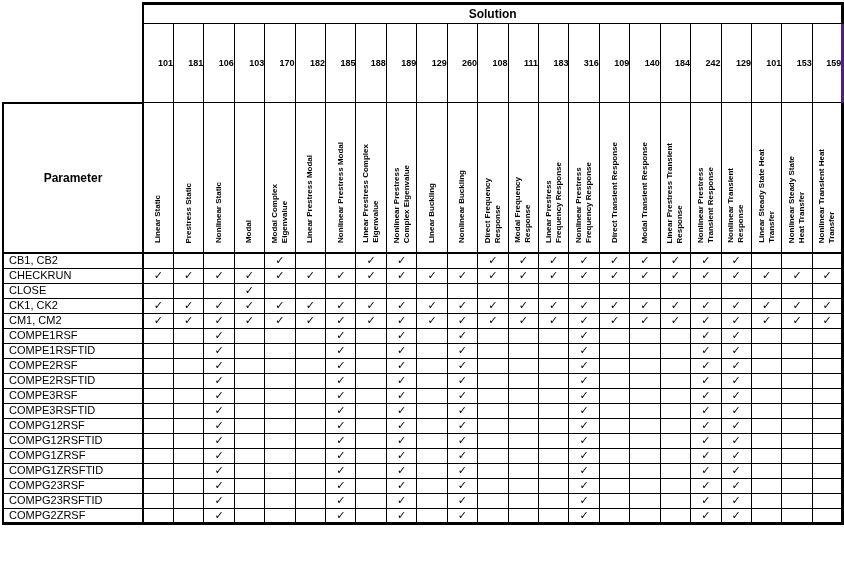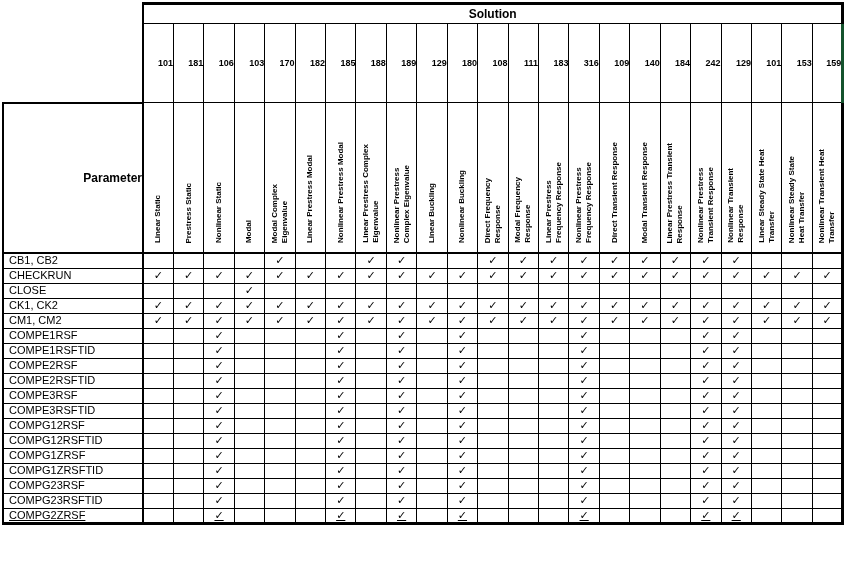--- a/index.html
+++ b/index.html
@@ -44,31 +44,31 @@
   tr.numbers-row th {
     border: 1px solid #000;
     height: 78px;
     font-size: 9px;
     font-weight: bold;
     text-align: right;
     vertical-align: middle;
     padding: 0;
   }
   tr.numbers-row th:first-child { border-left: 2px solid #000; }
-  tr.numbers-row th:last-child  { border-right: 3px solid #14532d; }
+  tr.numbers-row th:last-child  { border-right: 3px solid #4c1d95; }
 
   th.param-header {
     border: 1px solid #000;
     border-top: 2px solid #000;
     border-left: 2px solid #000;
     border-right: 2px solid #000;
     border-bottom: 2px solid #000;
     font-size: 12px;
     font-weight: bold;
-    text-align: right;
+    text-align: center;
     vertical-align: middle;
     padding: 0;
   }
   th.sol-label {
     border: 1px solid #000;
     border-bottom: 2px solid #000;
     height: 144px;
     vertical-align: bottom;
     text-align: center;
     padding: 0 0 5px 0;
@@ -99,21 +99,21 @@
     border-left: 2px solid #000;
     border-right: 2px solid #000;
     padding-left: 5px;
     text-align: left;
     white-space: nowrap;
   }
   td.check-cell {
     text-align: center;
   }
   tbody td:last-child { border-right: 3px solid #000; }
-  tbody tr:last-child td { border-bottom: 3px solid #000; text-decoration: underline; }
+  tbody tr:last-child td { border-bottom: 3px solid #000; }
   .check-glyph { font-size: 11px; }
 </style>
 </head>
 <body>
 
 <div class="page">
   <table class="matrix">
     <colgroup id="cols">
         <col class="param-col">
         <col class="data-col">
@@ -149,21 +149,21 @@
           <th>101</th>
           <th>181</th>
           <th>106</th>
           <th>103</th>
           <th>170</th>
           <th>182</th>
           <th>185</th>
           <th>188</th>
           <th>189</th>
           <th>129</th>
-          <th>180</th>
+          <th>260</th>
           <th>108</th>
           <th>111</th>
           <th>183</th>
           <th>316</th>
           <th>109</th>
           <th>140</th>
           <th>184</th>
           <th>242</th>
           <th>129</th>
           <th>101</th>

